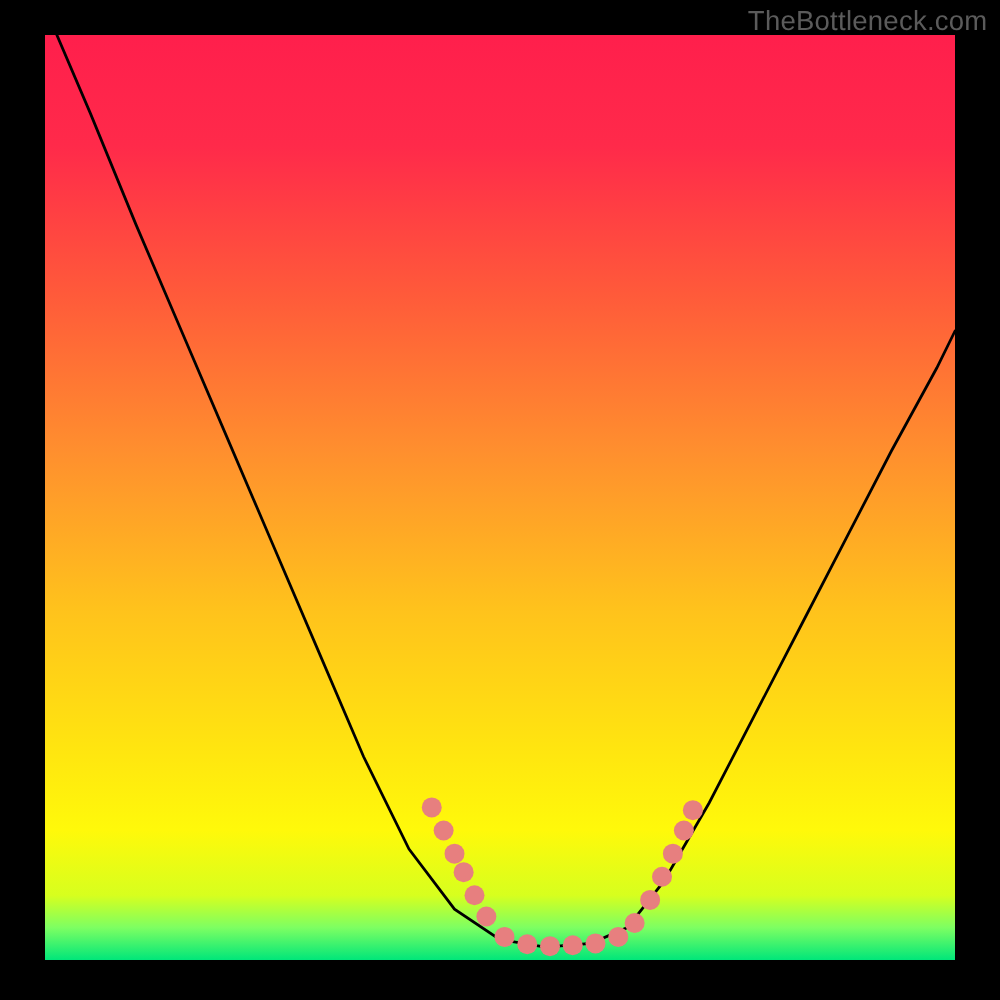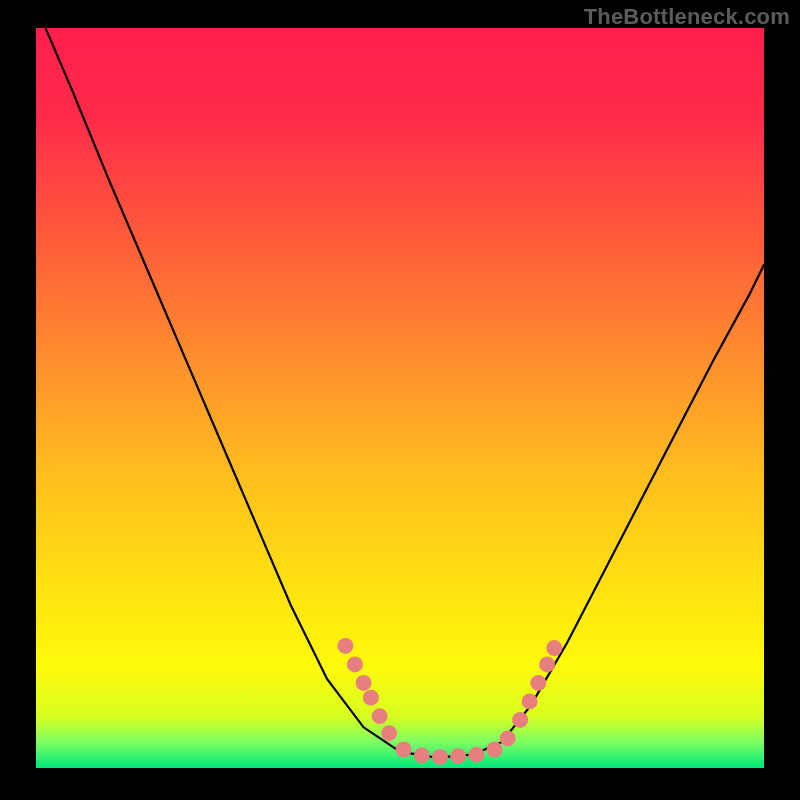--- a/index.html
+++ b/index.html
@@ -16,21 +16,21 @@
     top: 0;
     left: 0;
     width: 800px;
     height: 800px;
   }
   .watermark {
     position: absolute;
     top: 4px;
     right: 10px;
     font-size: 22px;
-    font-weight: 700;
+    font-weight: 400;
     color: #5b5b5b;
     letter-spacing: 0.2px;
     user-select: none;
   }
 </style>
 </head>
 <body>
 
 <svg class="canvas" viewBox="0 0 800 800" xmlns="http://www.w3.org/2000/svg">
   <defs>

